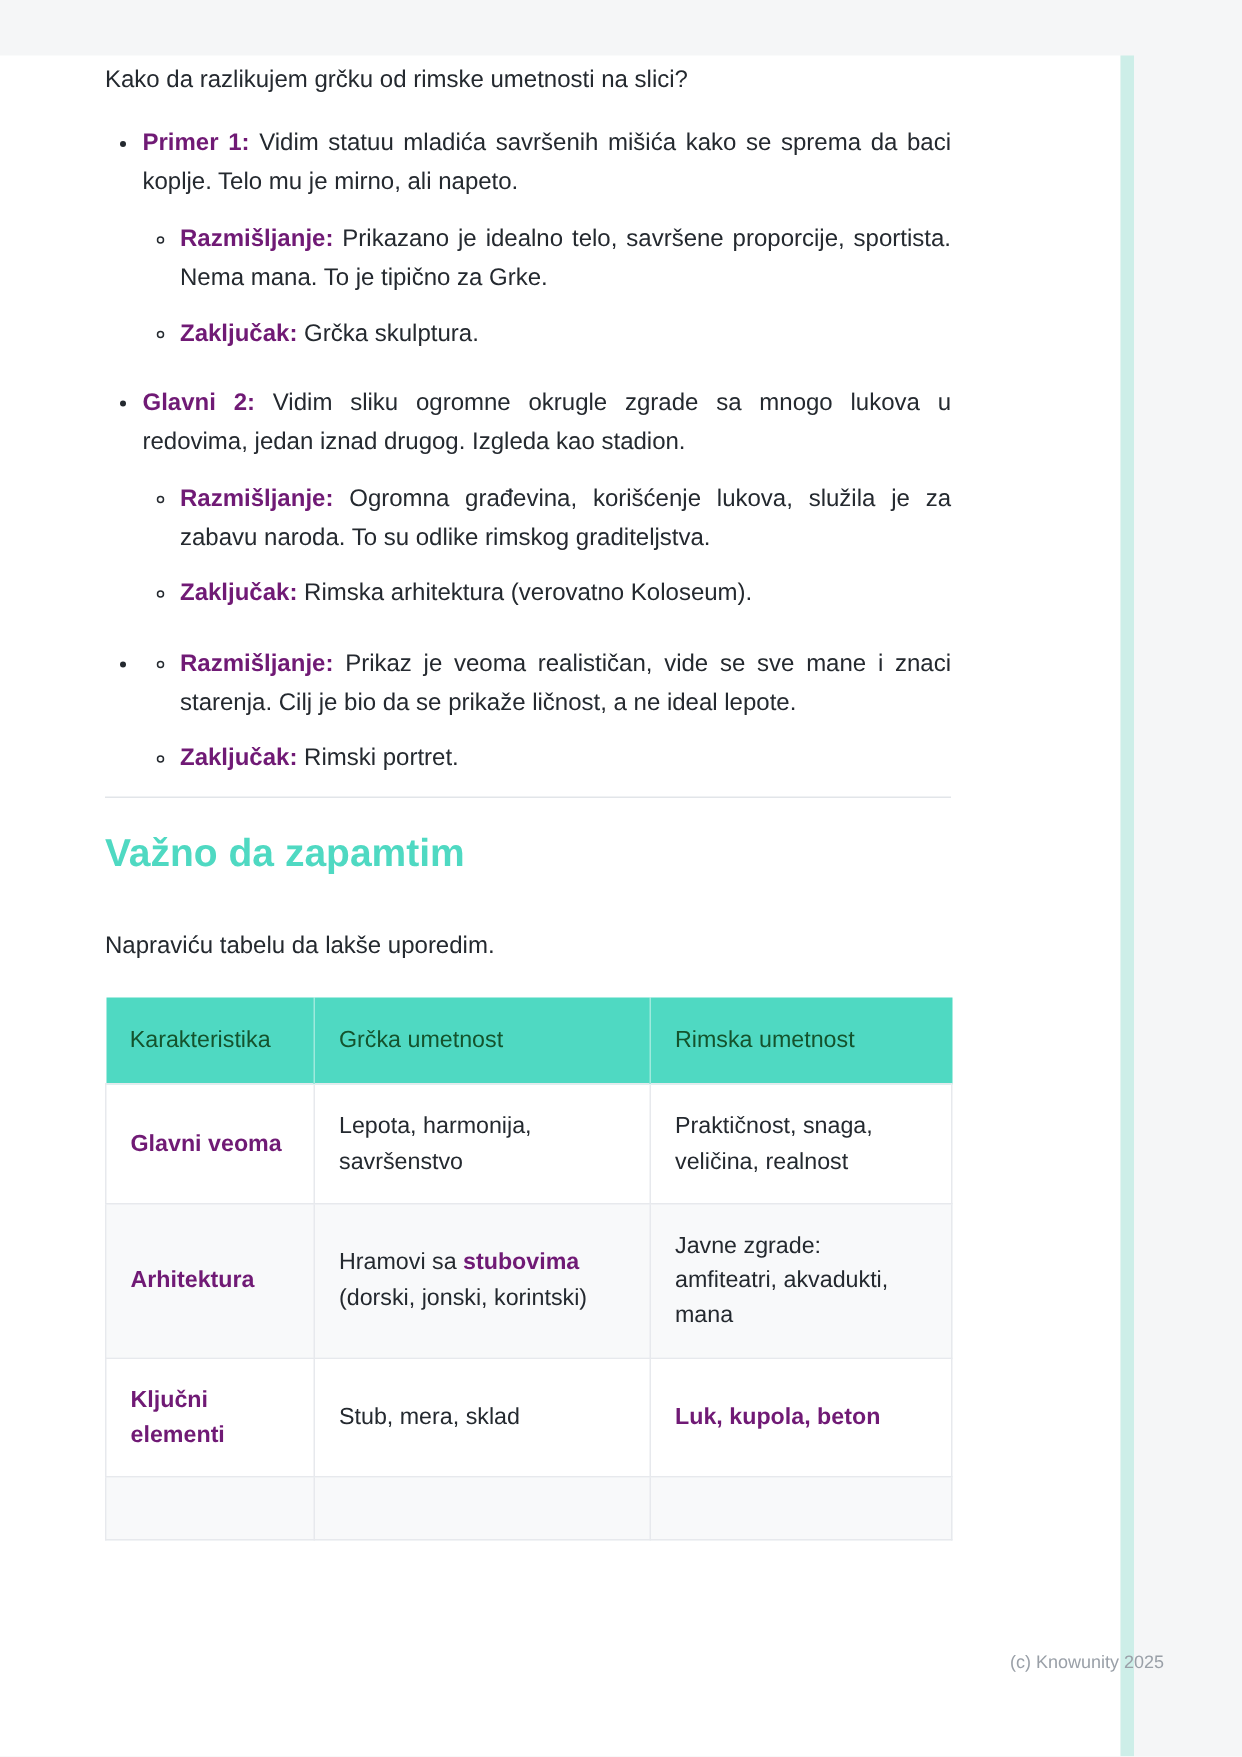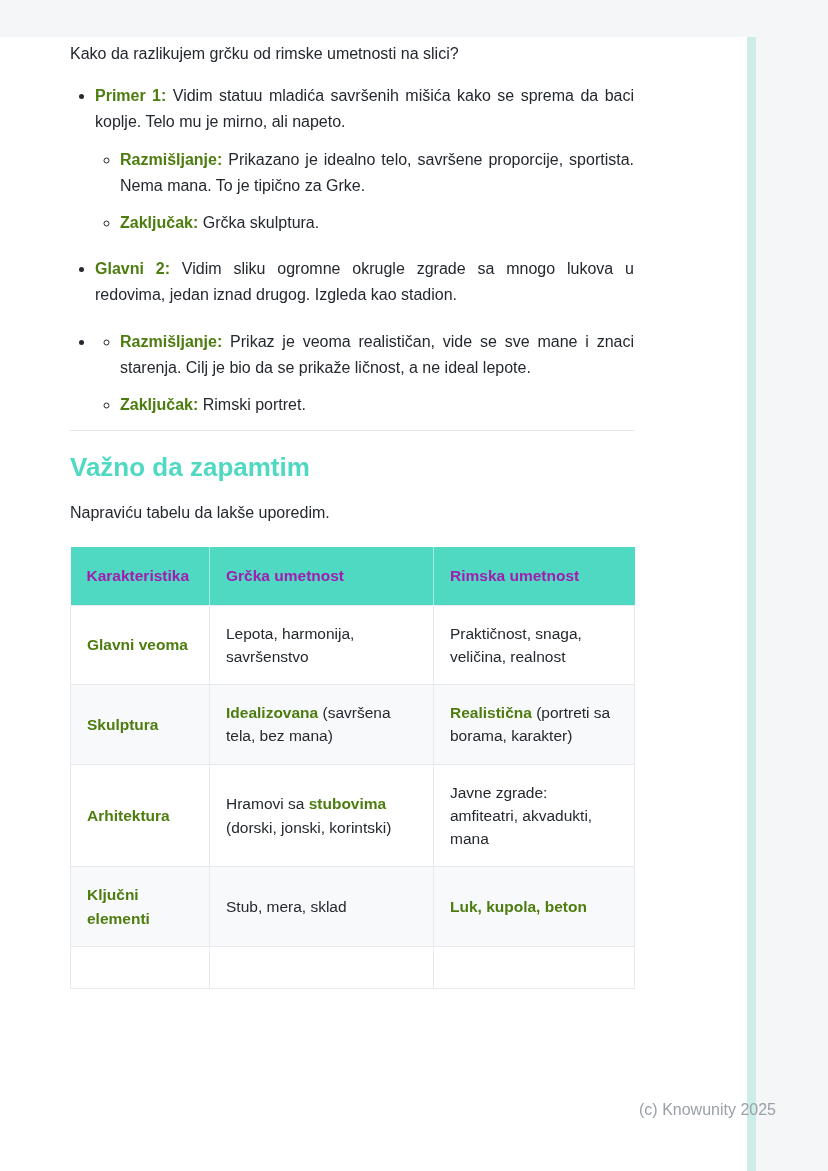--- a/index.html
+++ b/index.html
@@ -6,42 +6,42 @@
   html,body { background:#f5f6f7; }
   .canvas {
     position:relative; width:828px; height:1171px; overflow:hidden;
     background:#f5f6f7; font-family:"Liberation Sans","DejaVu Sans",sans-serif;
     color:#24292f;
   }
   .page { position:absolute; left:0; top:37px; width:747px; height:1134px; background:#ffffff; }
   .accent-strip { position:absolute; left:747px; top:37px; width:9px; height:1134px; background:var(--accent-strip,#cdeee8); }
   .content { padding:4px 113px 0 70px; font-size:16px; line-height:1.62; }
   .question { margin-bottom:16px; }
-  strong { color:#4d7c0f; font-weight:700; }
+  strong { color:#701a75; font-weight:700; }
   .para { text-align:justify; }
   ul.examples { list-style:disc; padding-left:25px; }
   ul.examples > li { margin-bottom:21px; }
   ul.examples > li:last-child { margin-bottom:0; }
   ul.examples > li > p { margin-bottom:12px; }
   ul.sublist { list-style:circle; padding-left:25px; }
   ul.sublist > li { margin-bottom:11px; }
   ul.sublist > li:last-child { margin-bottom:0; }
   .divider { border:none; border-top:1px solid #e2e5e9; height:0; margin:12px 0 20px 0; }
-  .section-heading { color:var(--accent,#4fd9c2); font-size:26px; line-height:1.25; font-weight:700; margin-bottom:17px; }
+  .section-heading { color:var(--accent,#4fd9c2); font-size:26px; line-height:1.25; font-weight:700; margin-bottom:34px; }
   .intro { margin-bottom:21px; }
   table.cmp { border-collapse:collapse; table-layout:fixed; width:564px; font-size:15.5px; line-height:1.5; }
   table.cmp th {
-    background:var(--accent,#4fd9c2); color:#a21caf; font-weight:700; text-align:left;
+    background:var(--accent,#4fd9c2); color:#14532d; font-weight:400; text-align:left;
     padding:17px 16px; border-left:1px solid rgba(255,255,255,0.45); vertical-align:middle;
   }
   table.cmp th:first-child { border-left:none; }
   table.cmp td { border:1px solid #e7e9ed; padding:16px; vertical-align:middle; background:#ffffff; }
   table.cmp tbody tr:nth-child(even) td { background:var(--row-stripe,#f8f9fa); }
   table.cmp tr.partial td { height:42px; }
-  .watermark { position:absolute; top:1101px; right:52px; font-size:16px; color:#9aa0a8; z-index:2; }
+  .watermark { position:absolute; top:1101px; right:52px; font-size:12px; color:#9aa0a8; z-index:2; }
 </style>
 </head>
 <body>
 
 <div class="canvas">
   <div class="page">
     <div class="content">
 
       <p class="question">Kako da razlikujem grčku od rimske umetnosti na slici?</p>
 
@@ -52,20 +52,28 @@
               <li>
                 <p class="para"><strong>Razmišljanje:</strong> Prikazano je idealno telo, savršene proporcije, sportista. Nema mana. To je tipično za Grke.</p>
               </li>
               <li>
                 <p class="para"><strong>Zaključak:</strong> Grčka skulptura.</p>
               </li>
             </ul>
           </li>
           <li>
             <p class="para"><strong>Glavni 2:</strong> Vidim sliku ogromne okrugle zgrade sa mnogo lukova u redovima, jedan iznad drugog. Izgleda kao stadion.</p>
+            <ul class="sublist">
+              <li>
+                <p class="para"><strong>Razmišljanje:</strong> Ogromna građevina, korišćenje lukova, služila je za zabavu naroda. To su odlike rimskog graditeljstva.</p>
+              </li>
+              <li>
+                <p class="para"><strong>Zaključak:</strong> Rimska arhitektura (verovatno Koloseum).</p>
+              </li>
+            </ul>
           </li>
           <li>
             <ul class="sublist">
               <li>
                 <p class="para"><strong>Razmišljanje:</strong> Prikaz je veoma realističan, vide se sve mane i znaci starenja. Cilj je bio da se prikaže ličnost, a ne ideal lepote.</p>
               </li>
               <li>
                 <p class="para"><strong>Zaključak:</strong> Rimski portret.</p>
               </li>
             </ul>
@@ -91,25 +99,20 @@
               <th>Rimska umetnost</th>
             </tr>
         </thead>
         <tbody>
             <tr>
               <td><strong>Glavni veoma</strong></td>
               <td>Lepota, harmonija, savršenstvo</td>
               <td>Praktičnost, snaga, veličina, realnost</td>
             </tr>
             <tr>
-              <td><strong>Skulptura</strong></td>
-              <td><strong>Idealizovana</strong> (savršena tela, bez mana)</td>
-              <td><strong>Realistična</strong> (portreti sa borama, karakter)</td>
-            </tr>
-            <tr>
               <td><strong>Arhitektura</strong></td>
               <td>Hramovi sa <strong>stubovima</strong> (dorski, jonski, korintski)</td>
               <td>Javne zgrade: amfiteatri, akvadukti, mana</td>
             </tr>
             <tr>
               <td><strong>Ključni elementi</strong></td>
               <td>Stub, mera, sklad</td>
               <td><strong>Luk, kupola, beton</strong></td>
             </tr>
             <tr class="partial">

